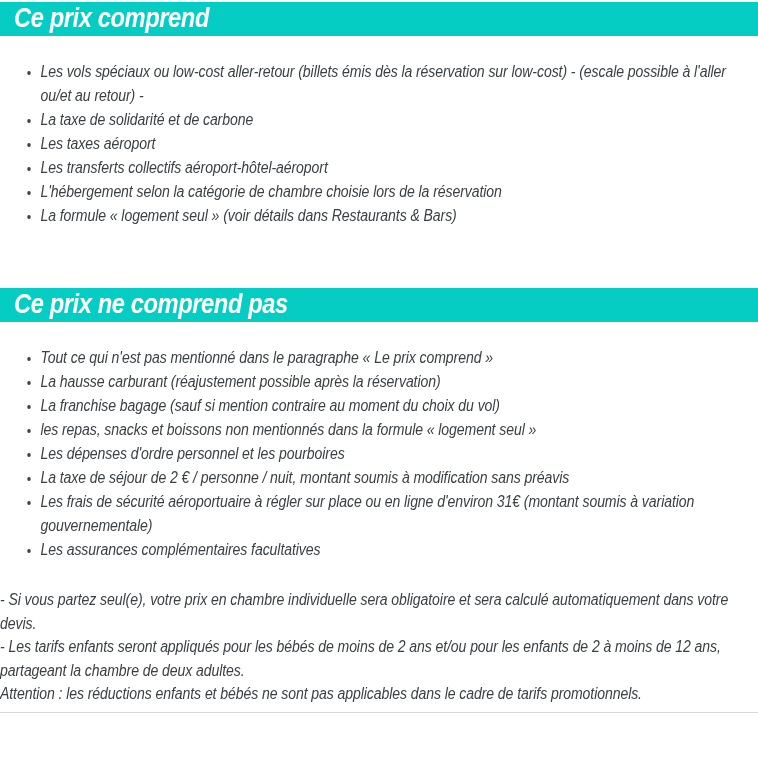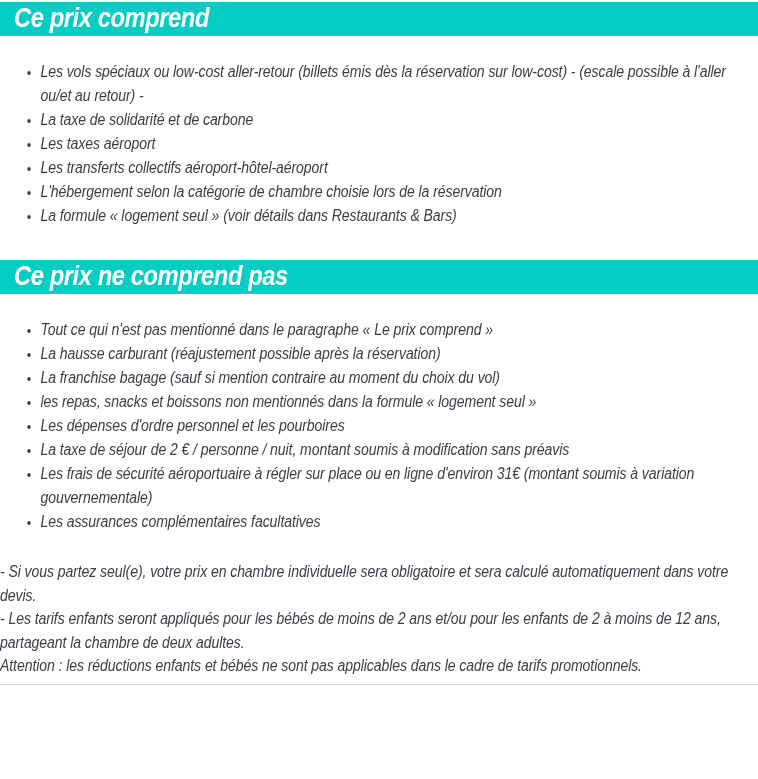--- a/index.html
+++ b/index.html
@@ -35,21 +35,21 @@
     font-style: italic;
     font-weight: bold;
     font-size: 27px;
     letter-spacing: -0.5px;
     white-space: nowrap;
     display: inline-block;
     transform: scaleX(0.88);
     transform-origin: 0 50%;
   }
   .band-first { margin-top: 2px; }
-  .band-spaced { margin-top: 32px; }
+  .band-spaced { margin-top: 60px; }
 
   
   .condensed {
     width: 862px;
     transform: scaleX(0.879);
     transform-origin: 0 0;
   }
   .list {
     margin: 24px 0 0 0;
     padding: 0 22px 0 46px;

